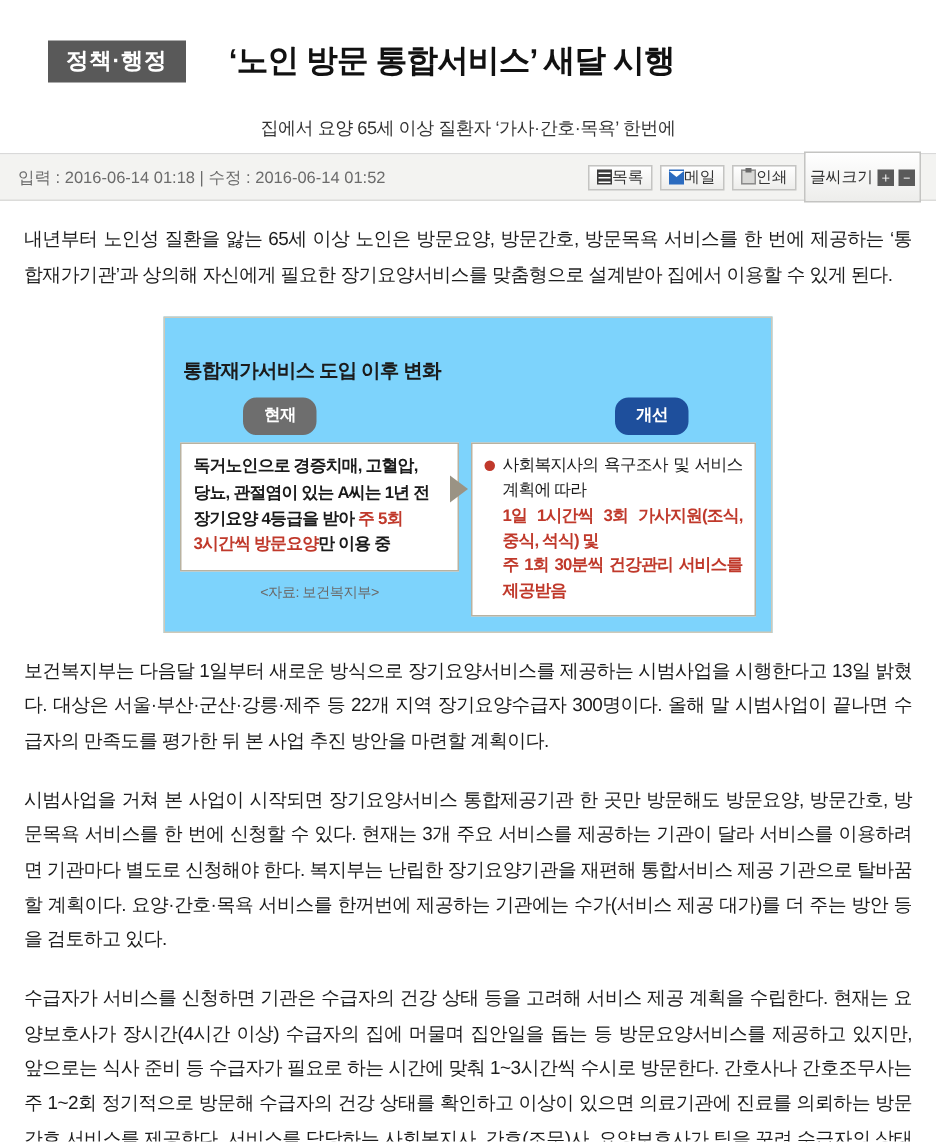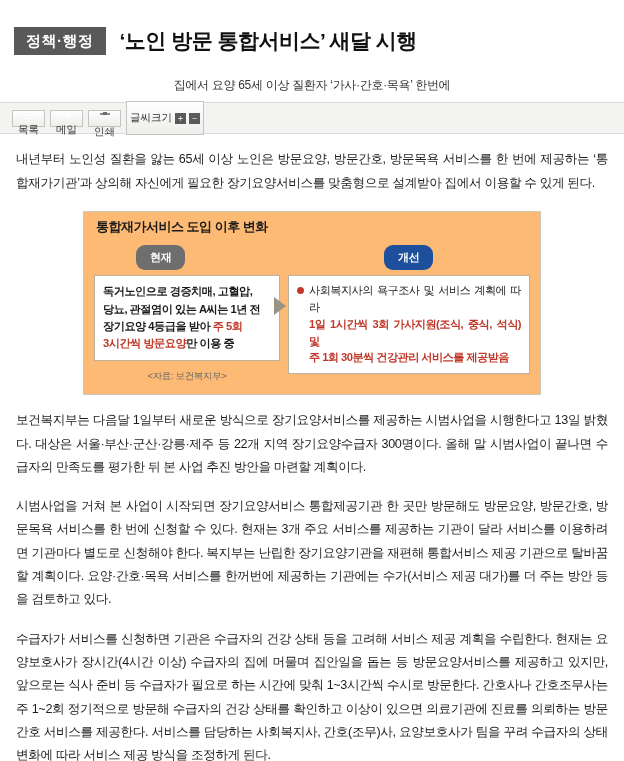--- a/index.html
+++ b/index.html
@@ -22,21 +22,22 @@
   }
 
   
   .article-header {
     padding: 14px 14px 8px 14px;
     border-bottom: 1px solid #d9d9d9;
   }
   .headline-row {
     display: flex;
     align-items: center;
-    gap: 14px;
+    gap: 29px;
+    margin-left: 18px;
   }
   .category-tag {
     background: #595959;
     color: #ffffff;
     font-size: 15px;
     font-weight: bold;
     letter-spacing: 0.5px;
     padding: 6px 12px 7px 12px;
     white-space: nowrap;
     line-height: 1;
@@ -72,31 +73,30 @@
     color: #6b6b6b;
   }
   .meta-tools {
     display: flex;
     align-items: center;
     gap: 5px;
   }
   .tool-btn {
     display: flex;
     align-items: center;
-    gap: 11px;
+    gap: 0;
     border: 1px solid #c4c4c2;
     background: linear-gradient(#ffffff, #ededeb);
     font-size: 10.5px;
     color: #333333;
     padding: 2px 5px;
     height: 17px;
     box-sizing: border-box;
     line-height: 1;
     white-space: nowrap;
-    flex-direction: column;
   }
   .tool-ico {
     width: 10px;
     height: 10px;
     display: inline-block;
     position: relative;
   }
   .ico-list {
     background: #3b3b3b;
   }
@@ -167,24 +167,24 @@
     margin: 0 0 16px 0;
   }
 
   
   .figure {
     margin: 8px 0 14px 0;
     display: flex;
     justify-content: center;
   }
   .info-graphic {
-    width: 458px;
-    background: #fdba74;
+    width: 406px;
+    background: #7dd3fc;
     border: 1px solid #cfc9b8;
-    padding: 1px 10px 10px 10px;
+    padding: 21px 10px 10px 10px;
     box-sizing: border-box;
     position: relative;
   }
   .ig-title {
     font-size: 13px;
     font-weight: bold;
     color: #1b1b1b;
     letter-spacing: -0.5px;
     margin: 2px 0 6px 2px;
   }
@@ -276,20 +276,21 @@
 
   <div class="article-header">
     <div class="headline-row">
       <span class="category-tag">정책·행정</span>
       <h1 class="headline">‘노인 방문 통합서비스’ 새달 시행</h1>
     </div>
     <div class="subheadline">집에서 요양 65세 이상 질환자 ‘가사·간호·목욕’ 한번에</div>
   </div>
 
   <div class="meta-bar">
+    <div class="meta-dates">입력 : 2016-06-14 01:18 | 수정 : 2016-06-14 01:52</div>
     <div class="meta-tools">
       <button class="tool-btn">
         <span class="tool-ico ico-list"></span>
         <span>목록</span>
       </button>
       <button class="tool-btn">
         <span class="tool-ico ico-mail"></span>
         <span>메일</span>
       </button>
       <button class="tool-btn">

